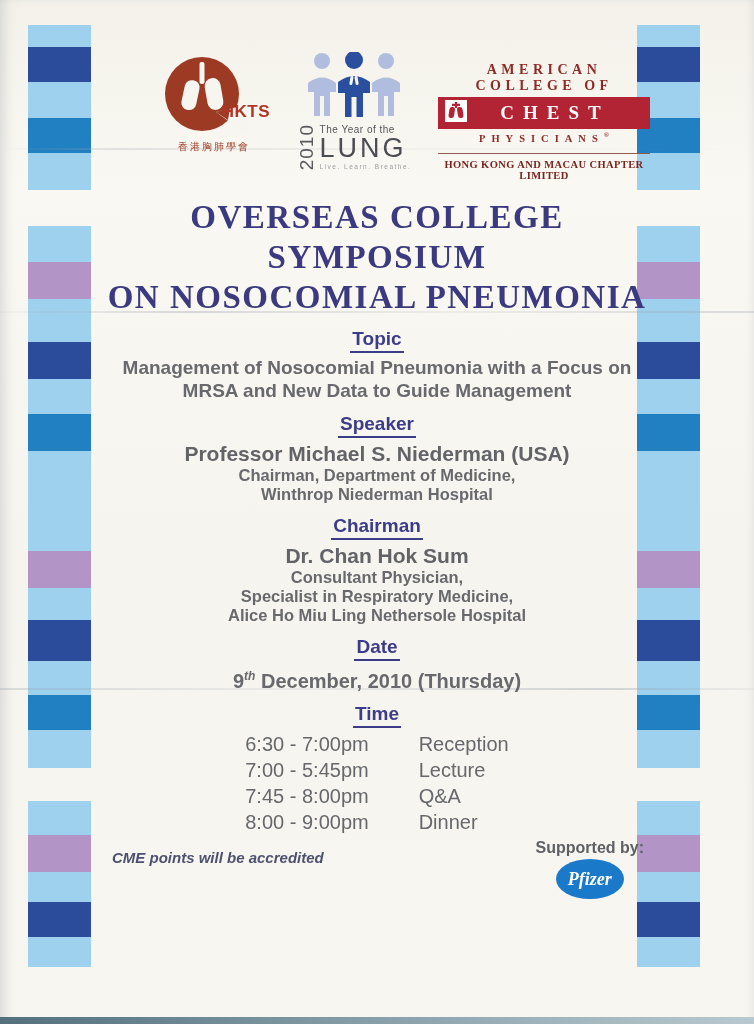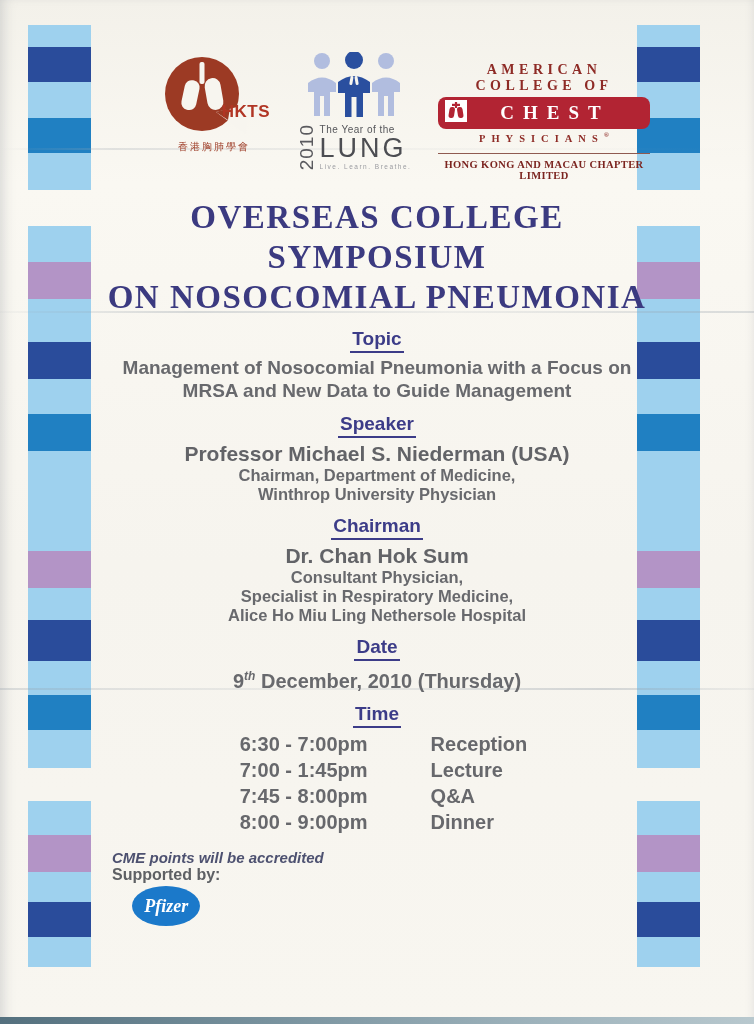--- a/index.html
+++ b/index.html
@@ -31,42 +31,42 @@
   .hkts-cn { color:#9c3a24; font-size:10px; letter-spacing:2px; margin-top:2px; font-weight:400; }
   .lunglogo { display:flex; flex-direction:column; align-items:center; margin-top:-2px; }
   .lung-textrow { display:flex; align-items:flex-end; gap:4px; margin-top:2px; }
   .lung-year { writing-mode:vertical-rl; transform:rotate(180deg); font-size:19px; color:#5a5a5e; letter-spacing:1px; line-height:1; border-left:none; }
   .lung-textcol { text-align:left; }
   .lung-l1 { font-size:10px; color:#55565a; letter-spacing:.5px; }
   .lung-l2 { font-size:27px; color:#4c4d52; letter-spacing:3px; font-weight:400; line-height:1; }
   .lung-tag { font-size:6.5px; color:#9a9ba0; letter-spacing:1.5px; margin-top:1px; }
   .accp { width:212px; text-align:center; padding-top:8px; }
   .accp-l1 { font-family:"Liberation Serif",serif; font-size:14px; letter-spacing:4.5px; color:#8e2b26; font-weight:700; }
-  .accp-box { display:flex; align-items:center; background:#b22433; padding:3px 7px; margin:3px 0 2px;border-radius:8px; }
+  .accp-box { display:flex; align-items:center; background:#b22433; padding:3px 7px; margin:3px 0 2px; }
   .accp-chest { font-family:"Liberation Serif",serif; color:#fff; font-size:19px; letter-spacing:9px; font-weight:700; flex:1; text-align:center; }
   .accp-l2 { font-family:"Liberation Serif",serif; font-size:10.5px; letter-spacing:6px; color:#8e2b26; font-weight:700; }
   .accp-rule { border-top:1px solid #8f5a50; margin:9px 0 5px; }
   .accp-chapter { font-family:"Liberation Serif",serif; font-size:10.5px; color:#7b241f; font-weight:700; letter-spacing:.4px; }
   
   .title { margin-top:16px; font-family:"Liberation Serif",serif; font-weight:700;
     color:#3b3a80; font-size:33px; line-height:40px; letter-spacing:1.5px; }
   
   .section { margin-top:11px; }
   .h { display:inline-block; font-size:19px; font-weight:700; color:#3c3c88;
        border-bottom:2px solid #3c3c88; padding:0 2px 1px; margin-bottom:3px; }
   .line-lg { font-size:19px; line-height:23px; font-weight:700; }
   .line-xl { font-size:21px; line-height:25px; font-weight:700; color:#626367; }
   .line-sm { font-size:16.5px; line-height:19px; font-weight:700; }
   .line-md { font-size:20px; line-height:24px; font-weight:700; }
   sup.ord { font-size:60%; vertical-align:super;font-style:italic; }
   .time-table { display:grid; grid-template-columns:auto auto; column-gap:50px; row-gap:1px;
     width:max-content; margin:1px auto 0; text-align:left; }
-  .time-table span { font-size:20px; line-height:25px; font-weight:700; color:#67686c;margin-left:13px; }
-  
-  .foot { display:flex; align-items:flex-start; margin-top:4px; padding:0 14px 0 16px; text-align:left;flex-direction:column; }
+  .time-table span { font-size:20px; line-height:25px; font-weight:400; color:#67686c; }
+  
+  .foot { display:flex; justify-content:space-between; align-items:flex-start; margin-top:4px; padding:0 14px 0 16px; text-align:left; }
   .cme { font-size:15px; font-style:italic; font-weight:700; color:#4d5170; margin-top:10px; }
   .supp { text-align:center; }
   .supp-label { font-size:16px; font-weight:700; color:#5e6064; }
   .pfizer { width:68px; height:40px; border-radius:50%; background:#1b79ca; color:#fff;
     display:flex; align-items:center; justify-content:center; margin:2px auto 0;
     font-family:"Liberation Serif",serif; font-style:italic; font-weight:700; font-size:18px; }
 </style>
 </head>
 <body>
 
@@ -208,42 +208,42 @@
     <div class="section">
       <div><span class="h">Topic</span></div>
       <div class="line-lg">Management of Nosocomial Pneumonia with a Focus on</div>
       <div class="line-lg">MRSA and New Data to Guide Management</div>
     </div>
 
     <div class="section">
       <div><span class="h">Speaker</span></div>
       <div class="line-xl">Professor Michael S. Niederman (USA)</div>
       <div class="line-sm">Chairman, Department of Medicine,</div>
-      <div class="line-sm">Winthrop University Physician</div>
+      <div class="line-sm">Winthrop Niederman Hospital</div>
     </div>
 
     <div class="section">
       <div><span class="h">Chairman</span></div>
       <div class="line-xl">Dr. Chan Hok Sum</div>
       <div class="line-sm">Consultant Physician,</div>
       <div class="line-sm">Specialist in Respiratory Medicine,</div>
       <div class="line-sm">Alice Ho Miu Ling Nethersole Hospital</div>
     </div>
 
     <div class="section">
       <div><span class="h">Date</span></div>
       <div class="line-md"><span>9</span><sup class="ord">th</sup> <span>December, 2010 (Thursday)</span></div>
     </div>
 
     <div class="section">
       <div><span class="h">Time</span></div>
       <div class="time-table">
         <span>6:30 - 7:00pm</span>
           <span>Reception</span>
-        <span>7:00 - 1:45pm</span>
+        <span>7:00 - 5:45pm</span>
           <span>Lecture</span>
         <span>7:45 - 8:00pm</span>
           <span>Q&amp;A</span>
         <span>8:00 - 9:00pm</span>
           <span>Dinner</span>
       </div>
     </div>
 
 
     <div class="foot">

